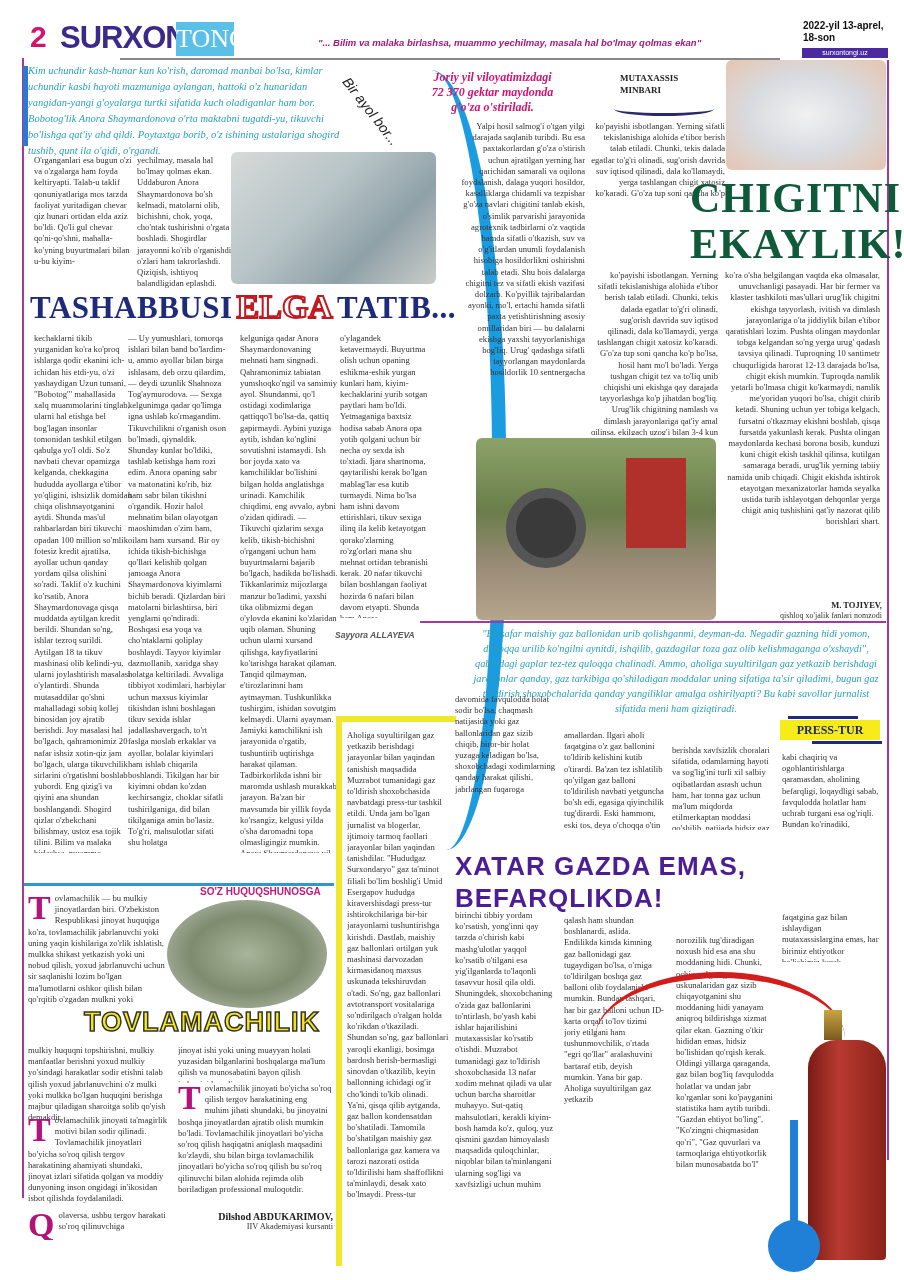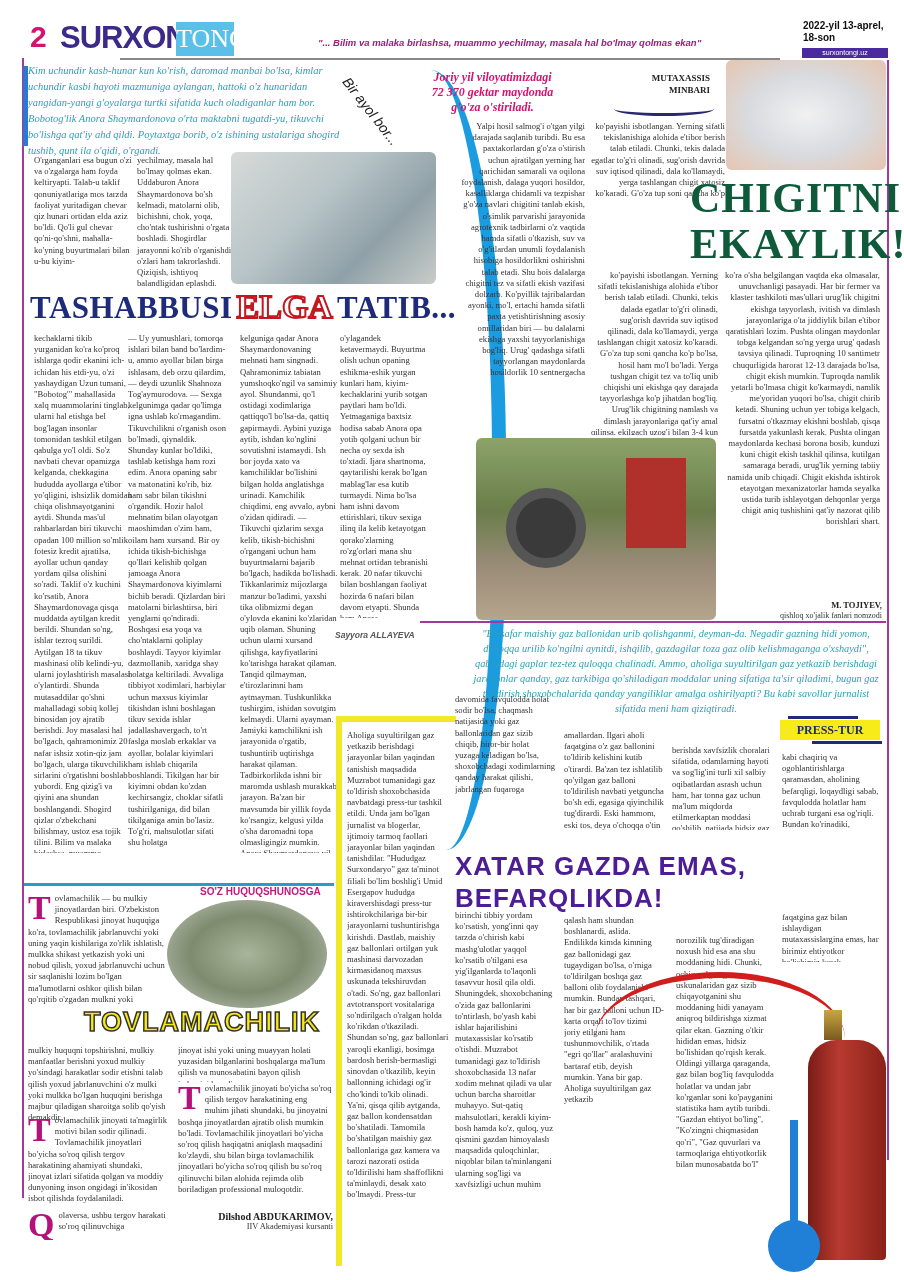--- a/index.html
+++ b/index.html
@@ -16,21 +16,21 @@
 .vline-l{left:22px;top:58px;width:2px;height:1140px;background:#a33a9a}
 .vline-r{left:887px;top:60px;width:2px;height:1100px;background:#a33a9a}
 .lead{left:28px;top:63px;width:320px;font:italic 10.5px "Liberation Serif",serif;line-height:16px;color:#2aa0b8}
 .lead-bar{left:23px;top:66px;width:5px;height:80px;background:#2a7ad4}
 .biroyol{left:330px;top:80px;font:italic 14px "Liberation Sans",sans-serif;color:#222;transform:rotate(52deg);transform-origin:left top}
 .photo{background:linear-gradient(135deg,#d7dad8 0%,#b8c4c7 40%,#8fa1a8 70%,#c9ccc8 100%);border-radius:6px}
 .title-big{font:900 31px "Liberation Serif",serif;color:#1e2a7a;letter-spacing:0.5px}
 .elga{color:#fff;-webkit-text-stroke:2px #c41820;font:900 34px "Liberation Serif",serif}
 .chigit{font:900 42px "Liberation Serif",serif;color:#0f5a3a;text-align:right;line-height:46px;letter-spacing:1px}
 .pink-t{color:#d3136f;font:italic bold 12px "Liberation Serif",serif;line-height:15px;text-align:center}
-.mutax{font:bold 9px "Liberation Serif",serif;text-align:right;line-height:12px}
+.mutax{font:bold 9px "Liberation Serif",serif;text-align:left;line-height:12px}
 .quote2{left:25px;top:626px;width:856px;font:italic 10.3px "Liberation Serif",serif;line-height:15px;color:#2aa0b8;text-align:center}
 .pressbox{background:#f7ec1a;font:bold 12px "Liberation Serif",serif;color:#1e2a7a;text-align:center;line-height:20px}
 .xatar{font:900 26px "Liberation Sans",sans-serif;color:#4c1d95;letter-spacing:1px;line-height:32px}
 .tovla{font:900 27px "Liberation Sans",sans-serif;color:#f9e715;-webkit-text-stroke:1.5px #333;letter-spacing:1px}
 .yel-l{background:#f2e82a}
 .dropcap{float:left;font:bold 34px "Liberation Serif",serif;color:#b3127a;line-height:30px;margin-right:4px}
 .sig{text-align:right;font-weight:bold}
 .hr-blue{height:3px;background:#2a9ad0}
 </style>
 </head>

